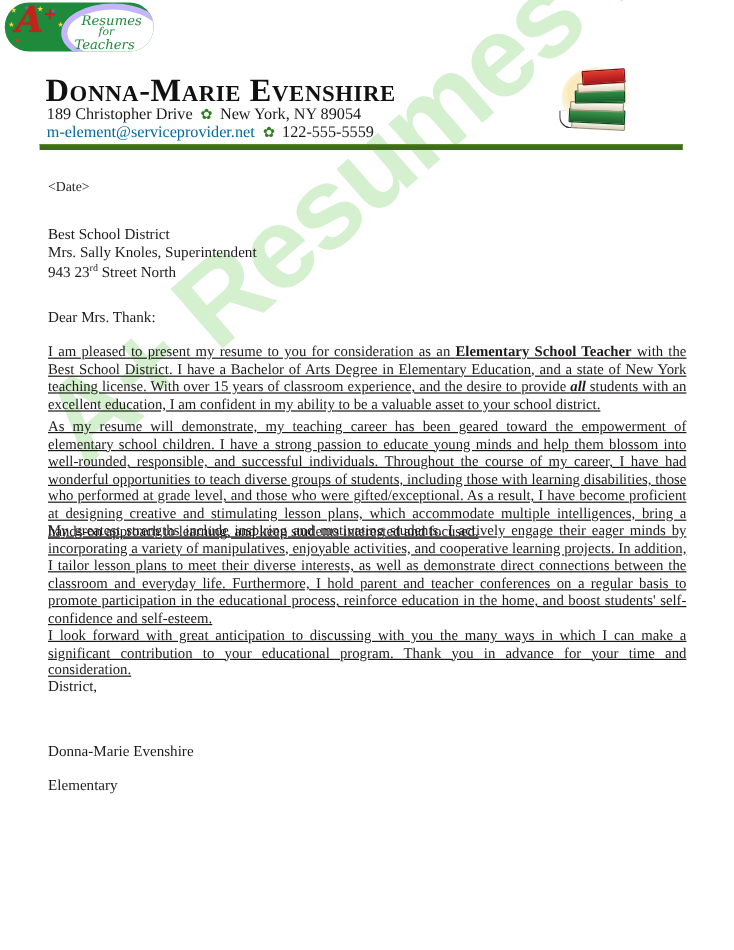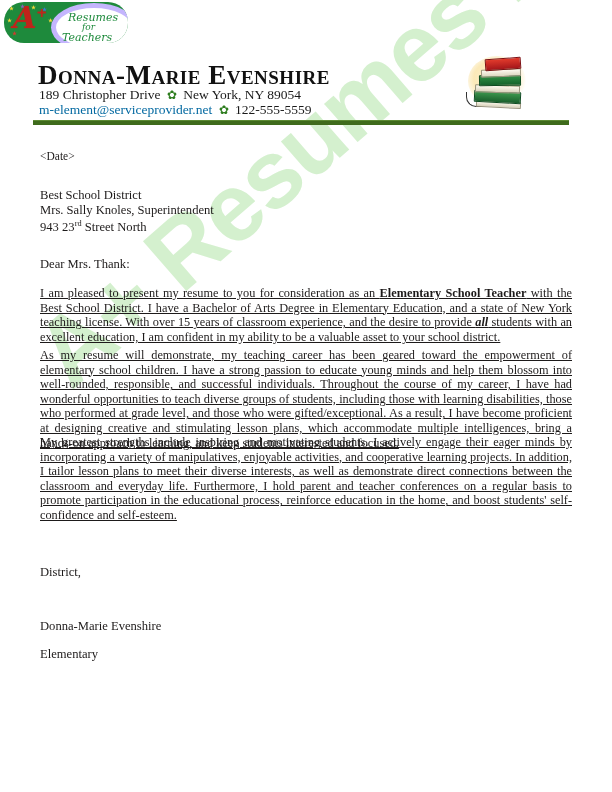--- a/index.html
+++ b/index.html
@@ -324,18 +324,19 @@
   </div>
 
   <div class="blk" id="salutation">Dear Mrs. Thank:</div>
 
   <div class="para" id="para-1"><span>I am pleased to present my resume to you for consideration as an </span><b>Elementary School Teacher</b><span> with the Best School District. I have a Bachelor of Arts Degree in Elementary Education, and a state of New York teaching license. With over 15 years of classroom experience, and the desire to provide </span><span class="bi">all</span><span> students with an excellent education, I am confident in my ability to be a valuable asset to your school district.</span></div>
 
   <div class="para" id="para-2">As my resume will demonstrate, my teaching career has been geared toward the empowerment of elementary school children. I have a strong passion to educate young minds and help them blossom into well-rounded, responsible, and successful individuals. Throughout the course of my career, I have had wonderful opportunities to teach diverse groups of students, including those with learning disabilities, those who performed at grade level, and those who were gifted/exceptional. As a result, I have become proficient at designing creative and stimulating lesson plans, which accommodate multiple intelligences, bring a hands-on approach to learning, and keep students interested and focused.</div>
 
   <div class="para" id="para-3">My greatest strengths include inspiring and motivating students. I actively engage their eager minds by incorporating a variety of manipulatives, enjoyable activities, and cooperative learning projects. In addition, I tailor lesson plans to meet their diverse interests, as well as demonstrate direct connections between the classroom and everyday life. Furthermore, I hold parent and teacher conferences on a regular basis to promote participation in the educational process, reinforce education in the home, and boost students' self-confidence and self-esteem.</div>
 
+  <div class="para" id="para-4">I look forward with great anticipation to discussing with you the many ways in which I can make a significant contribution to your educational program. Thank you in advance for your time and consideration.</div>
 
   <div class="blk" id="closing">District,</div>
   <div class="blk" id="signature">Donna-Marie Evenshire</div>
   <div class="blk" id="enclosure">Elementary</div>
 
 </div>
 
 </body></html>

